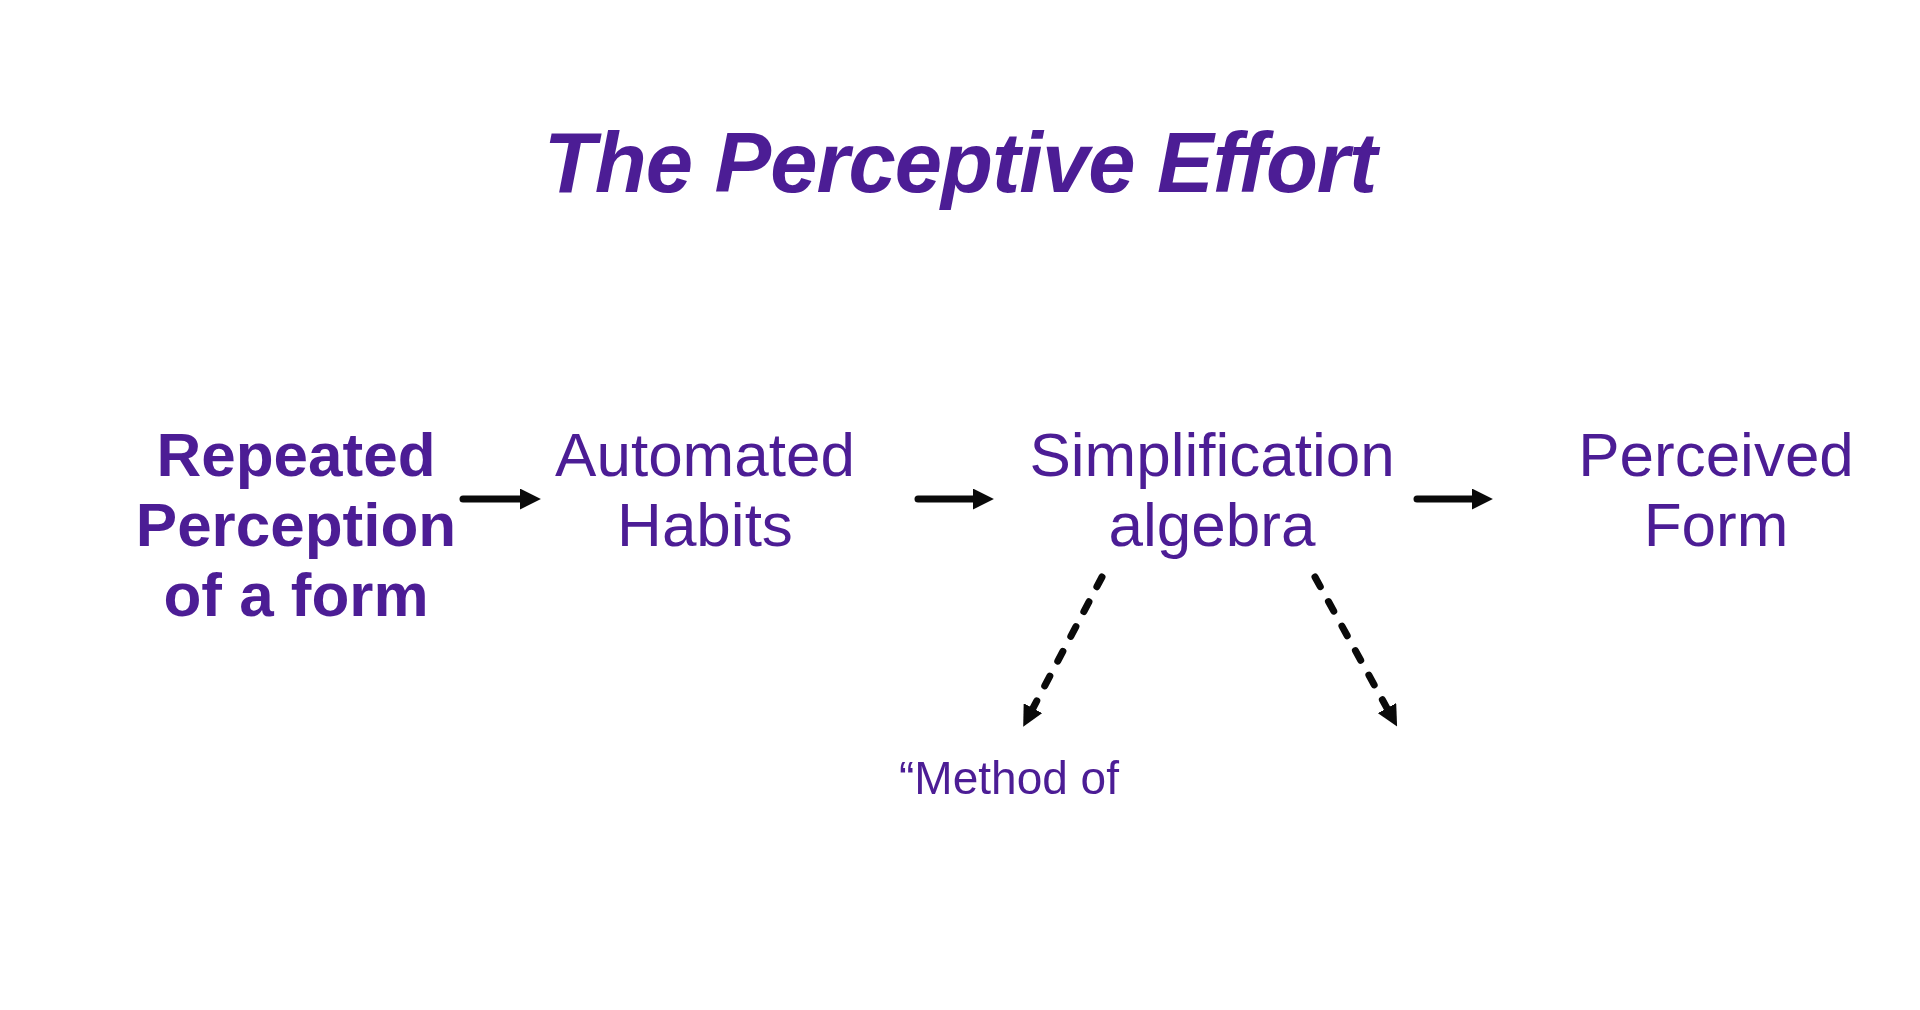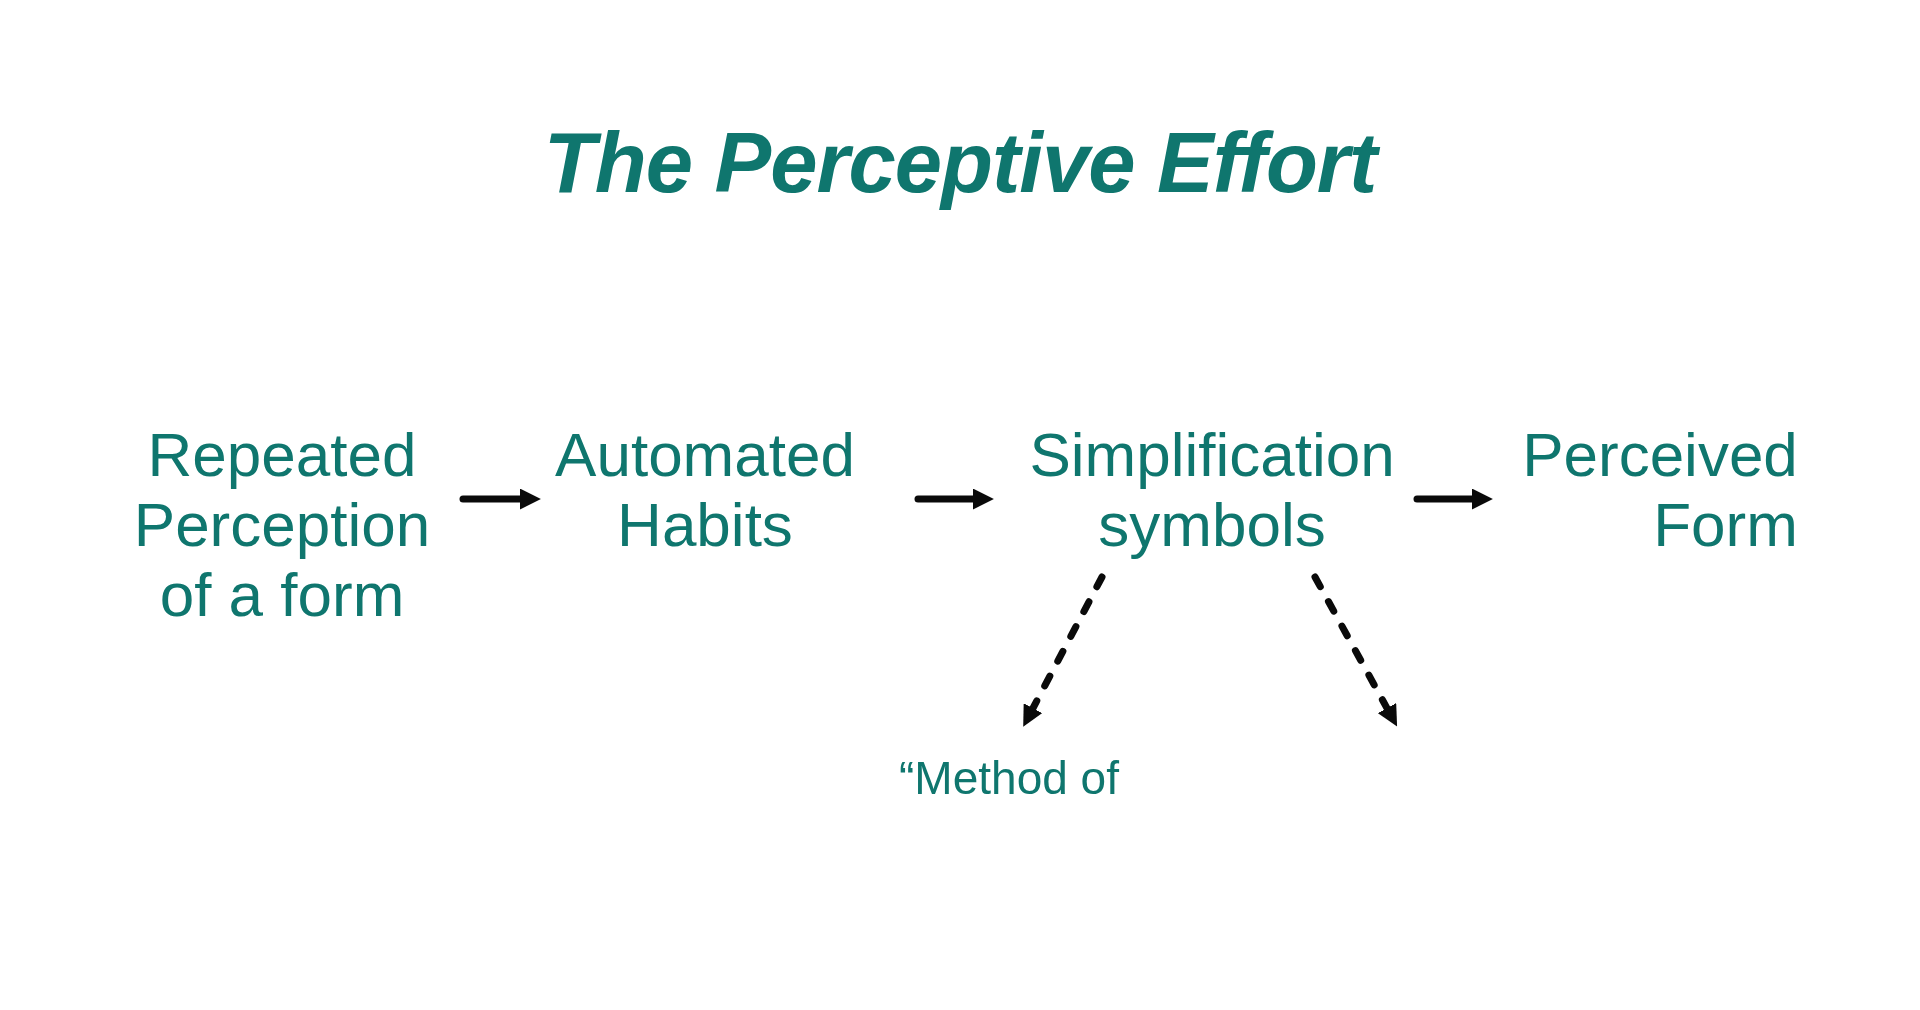--- a/index.html
+++ b/index.html
@@ -7,21 +7,21 @@
     padding: 0;
     background: #ffffff;
   }
   .stage {
     position: relative;
     width: 1920px;
     height: 818px;
     background: #ffffff;
     overflow: hidden;
     font-family: "Liberation Sans", sans-serif;
-    color: #0f766e;
+    color: #4c1d95;
   }
   .title {
     position: absolute;
     top: 120px;
     left: 0;
     width: 100%;
     text-align: center;
     font-size: 85px;
     line-height: 1;
     font-weight: 700;
@@ -31,24 +31,24 @@
   }
   .node {
     position: absolute;
     top: 420px;
     transform: translateX(-50%);
     text-align: center;
     font-size: 62px;
     line-height: 70px;
     white-space: pre-line;
   }
-  .node.n1 { left: 282px; }
+  .node.n1 { left: 296px; font-weight: bold; }
   .node.n2 { left: 705px; }
   .node.n3 { left: 1212px; }
-  .node.n4 { left: 1660px; text-align: right; }
+  .node.n4 { left: 1716px; }
   .branch {
     position: absolute;
     top: 749px;
     transform: translateX(-50%);
     text-align: left;
     font-size: 46px;
     line-height: 58px;
     white-space: pre-line;
   }
   .branch.b1 { left: 1009px; }
@@ -82,20 +82,20 @@
   </svg>
 
   <div class="title">The Perceptive Effort</div>
 
   <div class="node n1">Repeated
 Perception
 of a form</div>
   <div class="node n2">Automated
 Habits</div>
   <div class="node n3">Simplification
-symbols</div>
+algebra</div>
   <div class="node n4">Perceived
 Form</div>
 
   <div class="branch b1">“Method of
 algebra”</div>
 
 </div>
 
 </body></html>

